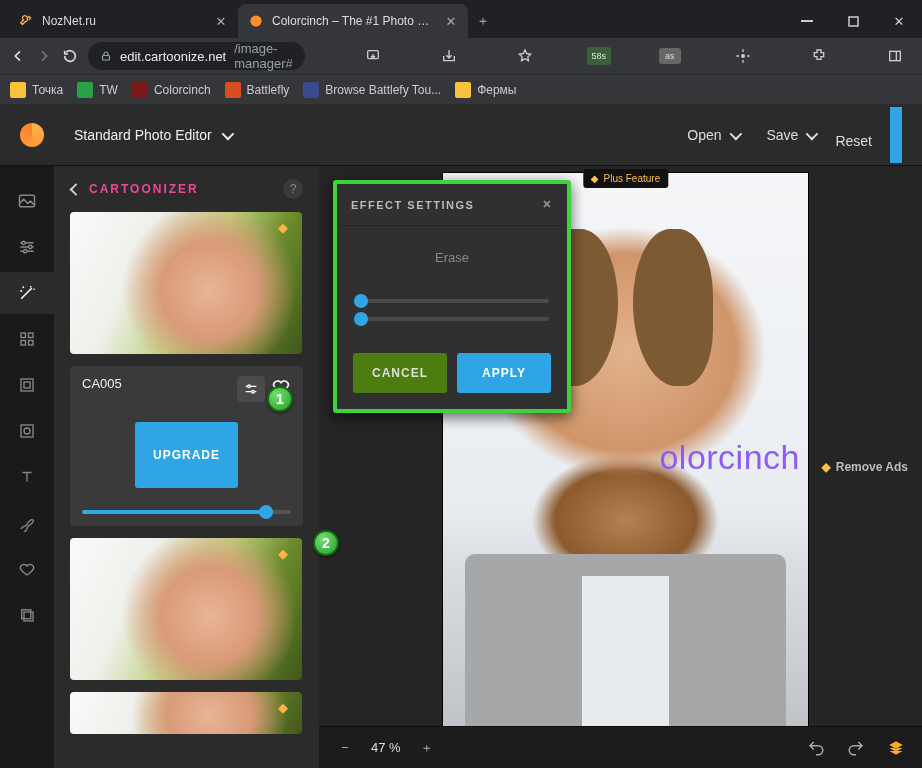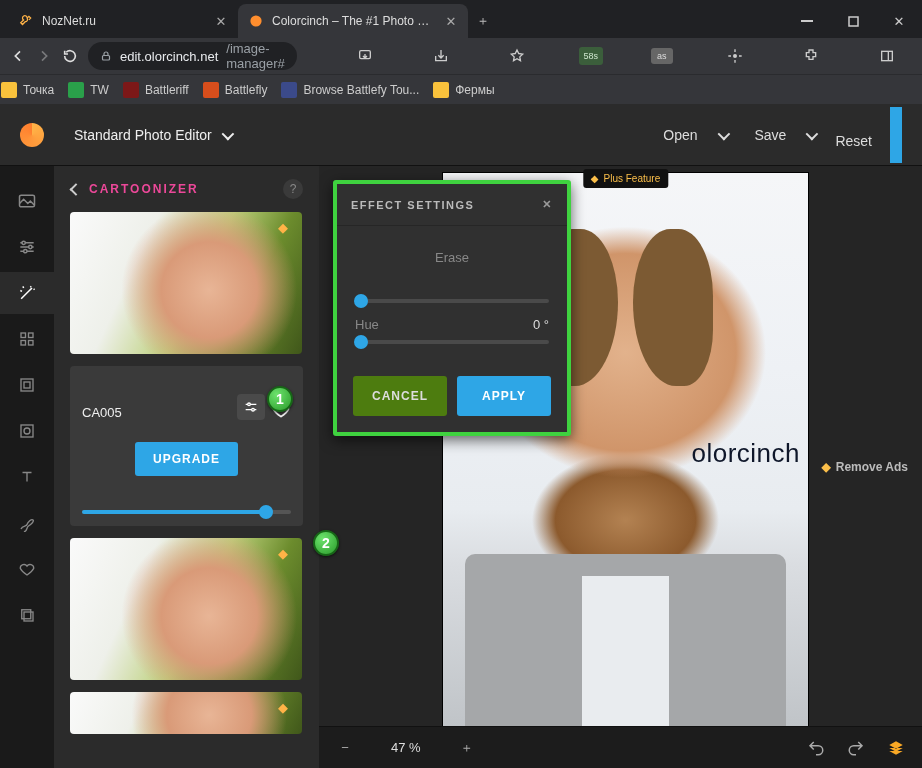--- a/index.html
+++ b/index.html
@@ -32,60 +32,60 @@
   .navbtn { width: 28px; height: 28px; display: flex; align-items: center; justify-content: center; color: #aaa; border-radius: 50%; }
   .url {
     flex: 1;
     height: 28px; background: #202124; border-radius: 14px;
     display: flex; align-items: center; padding: 0 12px; gap: 8px;
     font-size: 13px; color: #bbb;
   }
   .actions { display: flex; gap: 4px; }
   .action-ico { width: 28px; height: 28px; display:flex;align-items:center;justify-content:center; color: #ccc; margin-left: 44px; }
   .avatar { width: 22px; height: 22px; border-radius: 50%; background: linear-gradient(135deg,#c97c5d,#7b3e1f); }
-  .bookmarks { background: #35363a; height: 30px; display: flex; align-items: center; padding: 0 1px; gap: 14px; border-top: 1px solid #2a2b2e;}
+  .bookmarks { background: #35363a; height: 30px; display: flex; align-items: center; padding: 0 10px; gap: 14px; border-top: 1px solid #2a2b2e;}
   .bm { display: flex; align-items: center; gap: 6px; font-size: 12px; color: #ccc; white-space: nowrap; }
   .bm-ico { width: 16px; height: 16px; border-radius: 2px; flex-shrink:0; }
 
   
   .app { position: absolute; top: 104px; left: 0; right: 0; bottom: 0; background: #1e1e1e; display: flex; flex-direction: column;}
   .app-top {
     height: 62px; background: #2b2b2b; display: flex; align-items: center; padding: 0 20px;
     border-bottom: 1px solid #111;
   }
   .logo { width: 24px; height: 24px; border-radius: 50%; background: conic-gradient(#ffb347, #ff7e2e); margin-right: 30px; }
   .mode { color: #eee; font-size: 14px; display:flex; align-items:center; gap:10px;}
   .spacer { flex: 1; }
   .top-menu { display: flex; align-items: center; gap: 28px; margin-right: 20px; }
-  .top-menu-item { display:flex; align-items:center; gap:20px; color:#ddd; font-size: 14px; }
+  .top-menu-item { display:flex; align-items:center; gap:8px; color:#ddd; font-size: 14px; }
   .reset { color: #ddd; font-size: 14px; margin-right: 18px; margin-top: 12px;}
   .bluesq { width: 12px; height: 56px; background: #2ea6e6; }
 
   .app-body { flex: 1; display: flex; position: relative; }
 
   
   .rail { width: 54px; background: #1a1a1a; display: flex; flex-direction: column; align-items: center; padding-top: 14px; gap: 4px;}
   .rail-item { width: 54px; height: 42px; display:flex; align-items:center; justify-content:center; color: #888; }
   .rail-item.active { color: #fff; background: #2b2b2b; }
 
   
   .sidebar { width: 265px; background: #2b2b2b; display:flex; flex-direction:column; }
   .side-head { height: 46px; display: flex; align-items: center; padding: 0 16px; gap: 10px;}
   .side-head .back { color: #ccc; }
   .side-head .title { color: #ec4899; letter-spacing: 2px; font-size: 12px; font-weight: 600;}
   .side-head .help { margin-left:auto; width:20px;height:20px; display:flex;align-items:center;justify-content:center; color:#888; background:#3a3a3a;border-radius:50%; font-size:12px;}
   .thumbs { flex:1; padding: 0 16px 4px; overflow: hidden; display:flex; flex-direction:column; gap:12px;}
   .thumb { position:relative; width:232px; height:142px; border-radius:4px; overflow:hidden; }
   .diamond { position:absolute; right:8px; top:8px; width:16px;height:16px; color:#ffb347; }
   .selected-box { height:160px; background:#3a3a3a; border-radius:4px; padding: 10px 12px 12px; display:flex; flex-direction:column; position:relative;}
-  .sel-top { display:flex; align-items:flex-end; gap:4px; height:24px;margin-top:20px; }
+  .sel-top { display:flex; align-items:flex-start; gap:4px; height:24px; }
   .sel-title { color:#eee; font-size:13px;}
   .ico-chip { width:28px; height:26px; background:#4a4a4a; border-radius:4px; display:flex;align-items:center;justify-content:center; color:#eee;}
   .heart { color:#eee; margin-left:2px;}
-  .upgrade-btn { align-self:center; margin-top:22px; background:#2ea6e6; color:#fff; font-weight:700; font-size:12px; letter-spacing:1px; padding:10px 18px; border-radius:3px; border:none;}
+  .upgrade-btn { align-self:center; margin-top:22px; background:#2ea6e6; color:#fff; font-weight:700; font-size:12px; letter-spacing:1px; padding:26px 18px; border-radius:3px; border:none;}
   .miniSlider { margin-top:auto; height:4px; background:#555; border-radius:3px; position:relative;}
   .miniSlider .fill { position:absolute; left:0; top:0; height:100%; width:88%; background:#2ea6e6; border-radius:3px;}
   .miniSlider .knob { position:absolute; left:88%; top:50%; transform:translate(-50%,-50%); width:14px;height:14px;border-radius:50%; background:#2ea6e6;}
   .thumb-img {
     width:100%; height:100%;
     background:
       radial-gradient(circle at 60% 55%, #e8b596 0%, #d99a78 30%, transparent 55%),
       linear-gradient(115deg, #fafafa 0%, #eef0ea 30%, #bcd07a 55%, #6c8c2d 75%, #40571a 100%);
   }
 
@@ -100,28 +100,28 @@
     background:
       radial-gradient(ellipse 55% 32% at 50% 32%, #e2b28c 0%, #d0956a 55%, transparent 70%),
       radial-gradient(ellipse 32% 15% at 50% 62%, #b38252 0%, #8c5a2d 60%, transparent 80%),
       linear-gradient(180deg, #f5f6f8 0%, #eef1f5 35%, #e8ecf0 60%, #dadde1 70%, #bfc3c7 100%);
     position:relative;
   }
   .hairL{position:absolute; left:26%; top:10%; width:22%; height:28%; border-radius:48% 52% 60% 40%; background:#7c5a33;}
   .hairR{position:absolute; right:26%; top:10%; width:22%; height:28%; border-radius:52% 48% 40% 60%; background:#7c5a33;}
   .suit{position:absolute; left:6%; right:6%; bottom:0; height:32%; background:#a5a7a9; border-radius:10px 10px 0 0;}
   .shirt{position:absolute; left:38%; right:38%; bottom:0; height:28%; background:#e9ecef;}
-  .wm { position:absolute; right:8px; top:265px; color:#0f172a; font-size:26px; font-weight:500; letter-spacing:.5px;}
+  .wm { position:absolute; right:8px; top:265px; color:#8b5cf6; font-size:34px; font-weight:500; letter-spacing:.5px;}
   .plus-feat { position:absolute; left:50%; transform:translateX(-50%); top:-4px; background:#111; border-radius:3px; padding:4px 8px; font-size:10px; color:#fbbf4a; display:flex; gap:5px; align-items:center;}
   .remove-ads-b { position:absolute; left:50%; transform:translateX(-50%); bottom:-22px; color:#aaa; font-size:11px; display:flex; gap:5px; align-items:center;}
   .remove-ads-r { position:absolute; right:14px; top:50%; transform:translateY(-50%); color:#bbb; font-size:12px; font-weight:600; display:flex; gap:5px; align-items:center; }
 
   .statusbar { position:absolute; left:0; right:0; bottom:0; height:42px; background:#1c1c1c; display:flex; align-items:center; padding:0 12px; gap:12px; border-top:1px solid #111;}
   .stbtn{width:28px;height:28px;display:flex;align-items:center;justify-content:center;color:#aaa;}
-  .zoom { color:#ddd; font-size:13px; margin: 0 20px;}
+  .zoom { color:#ddd; font-size:13px; margin: 0 0;}
 
   
   .effect-panel {
     position:absolute; left:14px; top:14px; width:238px;
     background:#303030; border:4px solid #3fd23f; border-radius:3px;
     box-shadow: 0 4px 14px rgba(0,0,0,.6);
     z-index: 5;
   }
   .ep-head { height:42px; display:flex; align-items:center; padding:0 14px; color:#bbb; letter-spacing:1.5px; font-size:11px; font-weight:600; border-bottom:1px solid #262626;}
   .ep-head .x { margin-left:auto; color:#999;}
@@ -203,21 +203,21 @@
         <path d="M4 12a8 8 0 1 0 2.3-5.6M4 4v5h5"></path>
       </svg>
     </div>
   <div class="url">
     <span>
         <svg width="12" height="12" viewBox="0 0 24 24" fill="none" stroke="#9aa0a6" stroke-width="2.4">
           <rect x="5" y="11" width="14" height="9" rx="2"></rect>
           <path d="M8 11V8a4 4 0 1 1 8 0v3"></path>
         </svg>
       </span>
-    <span style="color:#e8eaed">edit.olorcinch.net</span>
+    <span style="color:#e8eaed">edit.cartoonize.net</span>
       <span style="color:#9aa0a6">/image-manager#</span>
   </div>
   <div class="actions">
     <div class="action-ico">
         <svg width="16" height="16" viewBox="0 0 24 24" fill="none" stroke="#ccc" stroke-width="2">
           <rect x="4" y="4" width="16" height="12" rx="2"></rect>
           <path d="M12 9v6m-3-3l3 3 3-3"></path>
         </svg>
       </div>
     <div class="action-ico">
@@ -266,21 +266,21 @@
   <div class="bm">
       <div class="bm-ico" style="background:#f9c23c"></div>
       <span>Точка</span>
     </div>
   <div class="bm">
       <div class="bm-ico" style="background:#2aa04a"></div>
       <span>TW</span>
     </div>
   <div class="bm">
       <div class="bm-ico" style="background:#7c1818"></div>
-      <span>Battleriff</span>
+      <span>Colorcinch</span>
     </div>
   <div class="bm">
       <div class="bm-ico" style="background:#d84e1c"></div>
       <span>Battlefly</span>
     </div>
   <div class="bm">
       <div class="bm-ico" style="background:#3b4a8a"></div>
       <span>Browse Battlefy Tou...</span>
     </div>
   <div class="bm">
@@ -455,24 +455,20 @@
           <div class="ep-tab">Erase</div>
         </div>
         <div class="ep-body">
           <div class="p-row">
             <div class="slider">
                 <div class="fill" style="width:3%"></div>
                 <div class="dot" style="left:3%"></div>
               </div>
           </div>
           <div class="p-row">
-            <div class="lab">
-                <span>Hue</span>
-                <span class="val">0 °</span>
-              </div>
             <div class="slider">
                 <div class="fill" style="width:3%"></div>
                 <div class="dot" style="left:3%"></div>
               </div>
           </div>
         </div>
         <div class="ep-foot">
           <button class="ep-btn cancel">CANCEL</button>
           <button class="ep-btn apply">APPLY</button>
         </div>

